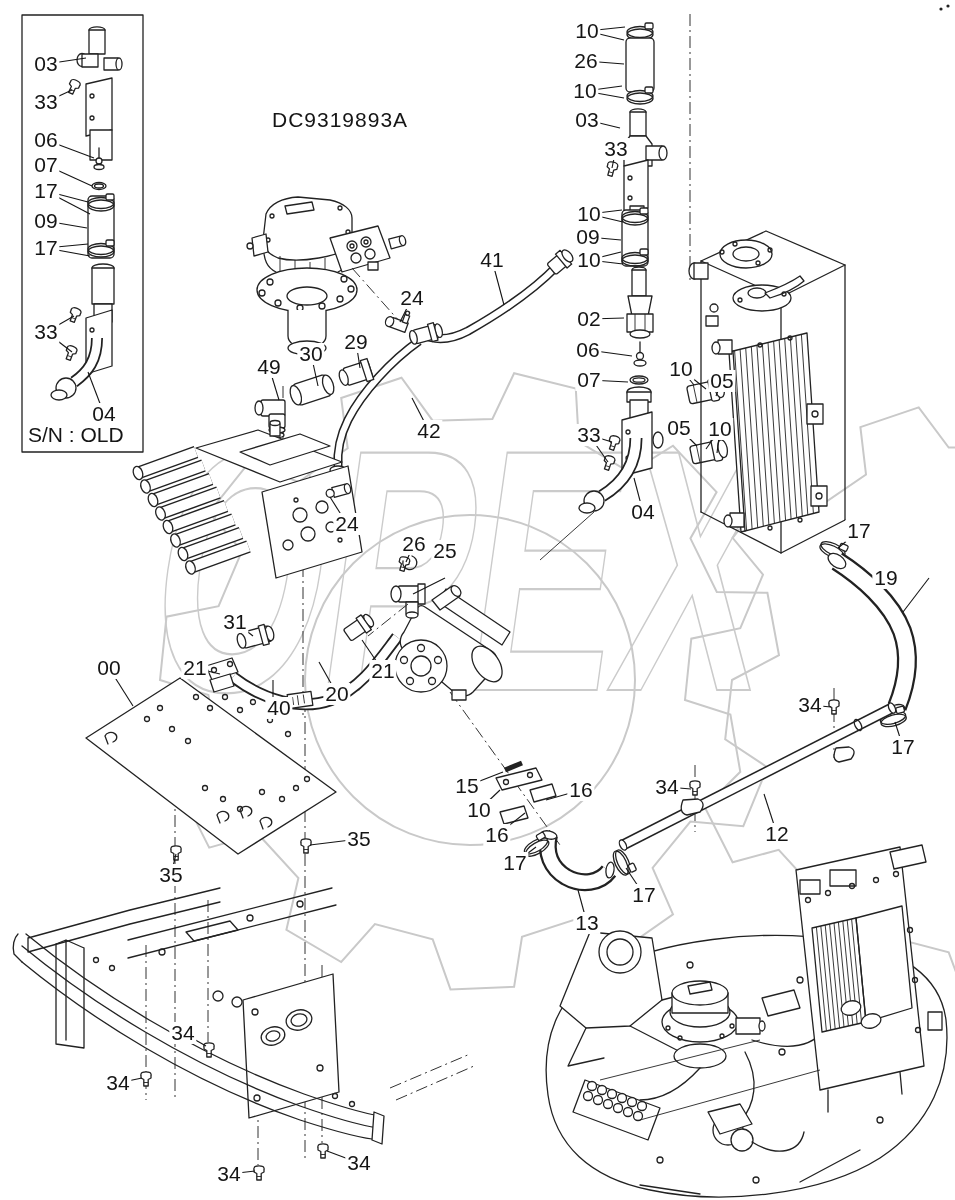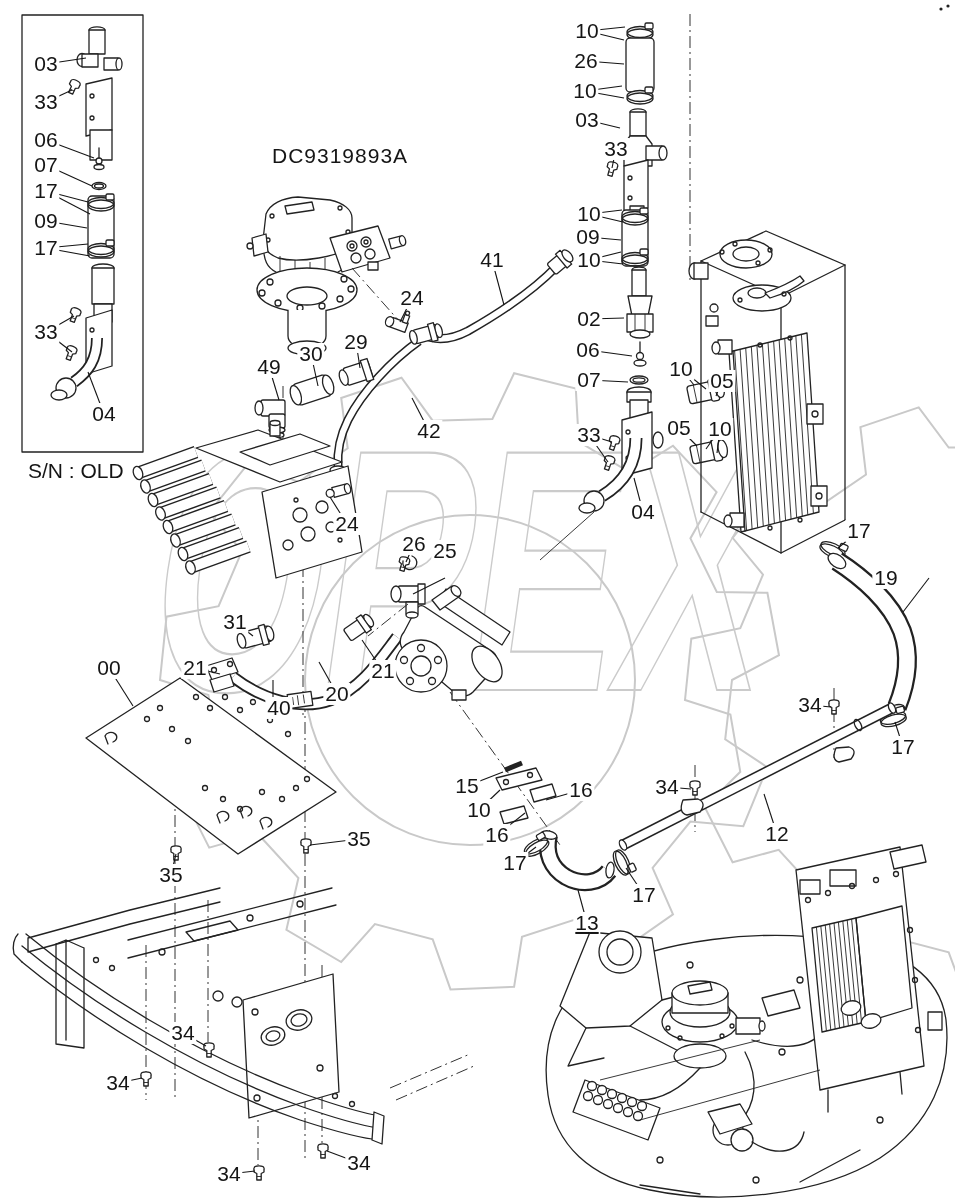--- a/index.html
+++ b/index.html
@@ -10,21 +10,21 @@
   #art *{vector-effect:non-scaling-stroke;}
   .k{stroke:#222;fill:none;stroke-width:1.3;stroke-linejoin:round;stroke-linecap:round;}
   .w{stroke:#222;fill:#ffffff;stroke-width:1.3;stroke-linejoin:round;}
   .thin{stroke:#222;fill:none;stroke-width:.9;}
   .dash{stroke:#333;fill:none;stroke-width:1;stroke-dasharray:12 4 2 4;}
   .gray{stroke:#c9c9c9;fill:none;stroke-width:2;}
   .dot{fill:#222;stroke:none;}
   #callout-layer{position:absolute;left:0;top:0;width:955px;height:1200px;pointer-events:none;}
   .co{position:absolute;transform:translate(-50%,-50%);font-size:21px;line-height:1.05;
       color:#151515;background:#fff;padding:0 2px;white-space:nowrap;}
-  .txt{position:absolute;font-size:21px;color:#151515;white-space:nowrap;background:#fff;margin-top:36px;}
+  .txt{position:absolute;font-size:21px;color:#151515;white-space:nowrap;background:#fff;}
 </style>
 </head>
 <body>
 
 <div id="stage">
 
 <svg id="art" width="955" height="1200" viewBox="0 0 955 1200">
   <defs>
     <g id="sym-bolt">
       <ellipse cx="0" cy="-3.5" rx="5" ry="2.6" class="w"></ellipse>
@@ -653,21 +653,21 @@
       <div class="co" style="left: 810px; top: 705px;">34</div>
       <div class="co" style="left: 903px; top: 747px;">17</div>
       <div class="co" style="left: 777px; top: 834px;">12</div>
       <div class="co" style="left: 667px; top: 787px;">34</div>
       <div class="co" style="left: 467px; top: 786px;">15</div>
       <div class="co" style="left: 479px; top: 810px;">10</div>
       <div class="co" style="left: 581px; top: 790px;">16</div>
       <div class="co" style="left: 497px; top: 835px;">16</div>
       <div class="co" style="left: 515px; top: 863px;">17</div>
       <div class="co" style="left: 644px; top: 895px;">17</div>
-      <div class="co" style="left: 587px; top: 923px; text-decoration: underline;">13</div>
+      <div class="co" style="left: 587px; top: 923px;">13</div>
       <div class="co" style="left: 492px; top: 260px;">41</div>
       <div class="co" style="left: 412px; top: 298px;">24</div>
       <div class="co" style="left: 356px; top: 342px;">29</div>
       <div class="co" style="left: 311px; top: 354px;">30</div>
       <div class="co" style="left: 269px; top: 367px;">49</div>
       <div class="co" style="left: 429px; top: 431px;">42</div>
       <div class="co" style="left: 347px; top: 524px;">24</div>
       <div class="co" style="left: 414px; top: 544px;">26</div>
       <div class="co" style="left: 445px; top: 551px;">25</div>
       <div class="co" style="left: 235px; top: 622px;">31</div>

